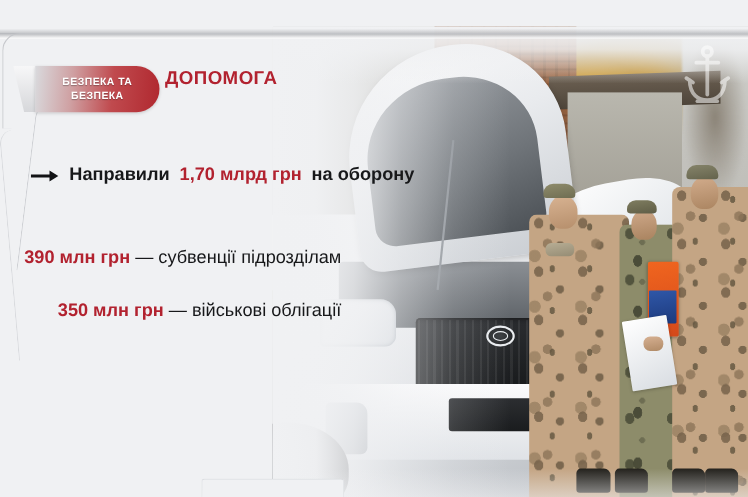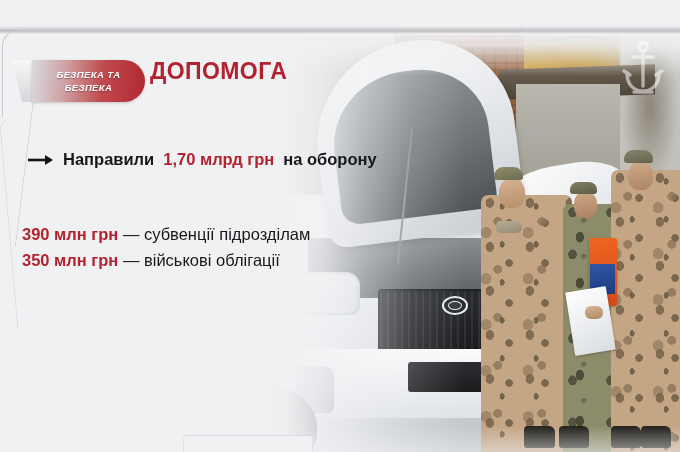--- a/index.html
+++ b/index.html
@@ -178,37 +178,37 @@
   
   .badge-wrap{position:absolute;left:12px;top:60px;height:42px;}
   .badge-tail{position:absolute;left:0;top:0;width:30px;height:42px;
     background:linear-gradient(180deg,#f7f7f8,#d6d7da);
     clip-path:polygon(0 0,100% 0,100% 100%,10px 100%);
     box-shadow:-1px 1px 2px rgba(0,0,0,.10);}
   .badge{position:absolute;left:20px;top:0;width:113px;height:42px;
     border-radius:0 21px 21px 0;
     background:linear-gradient(95deg,#d9dadd 0%,#cfa0a2 30%,#c04a4e 62%,#b0282f 100%);
     display:flex;flex-direction:column;align-items:center;justify-content:center;
-    box-shadow:0 1px 3px rgba(0,0,0,.18);font-style:italic;}
+    box-shadow:0 1px 3px rgba(0,0,0,.18);}
   .badge span{color:#fff;font-size:9.5px;font-weight:bold;letter-spacing:.4px;line-height:13px;
     text-shadow:0 1px 1px rgba(0,0,0,.30);white-space:nowrap;}
 
   
   .headline{position:absolute;left:150px;top:58px;}
-  .headline div{color:#b2222f;font-size:23px;font-weight:bold;line-height:26px;letter-spacing:.4px;}
+  .headline div{color:#b2222f;font-size:17px;font-weight:bold;line-height:26px;letter-spacing:.4px;}
 
   
   .lead{position:absolute;left:28px;top:150px;display:flex;align-items:center;gap:9px;
     font-size:16.5px;color:#17181a;white-space:nowrap;}
   .arrow-ico{display:inline-block;width:26px;height:12px;position:relative;flex:none;}
   .lead b{color:#b2222f;font-weight:bold;}
   .lead .txt{font-weight:700;}
 
   
-  .facts{position:absolute;left:22px;top:224px;display:flex;flex-direction:column;gap:6px;}
+  .facts{position:absolute;left:22px;top:224px;display:flex;flex-direction:column;gap:28px;align-items:flex-end;}
   .fact{font-size:16.5px;color:#17181a;white-space:nowrap;line-height:20px;}
   .fact .amt{color:#b2222f;font-weight:bold;}
   .fact .dash{color:#17181a;}
   .fact .desc{color:#17181a;}
 </style>
 </head>
 <body>
 
 <div class="canvas">
 

